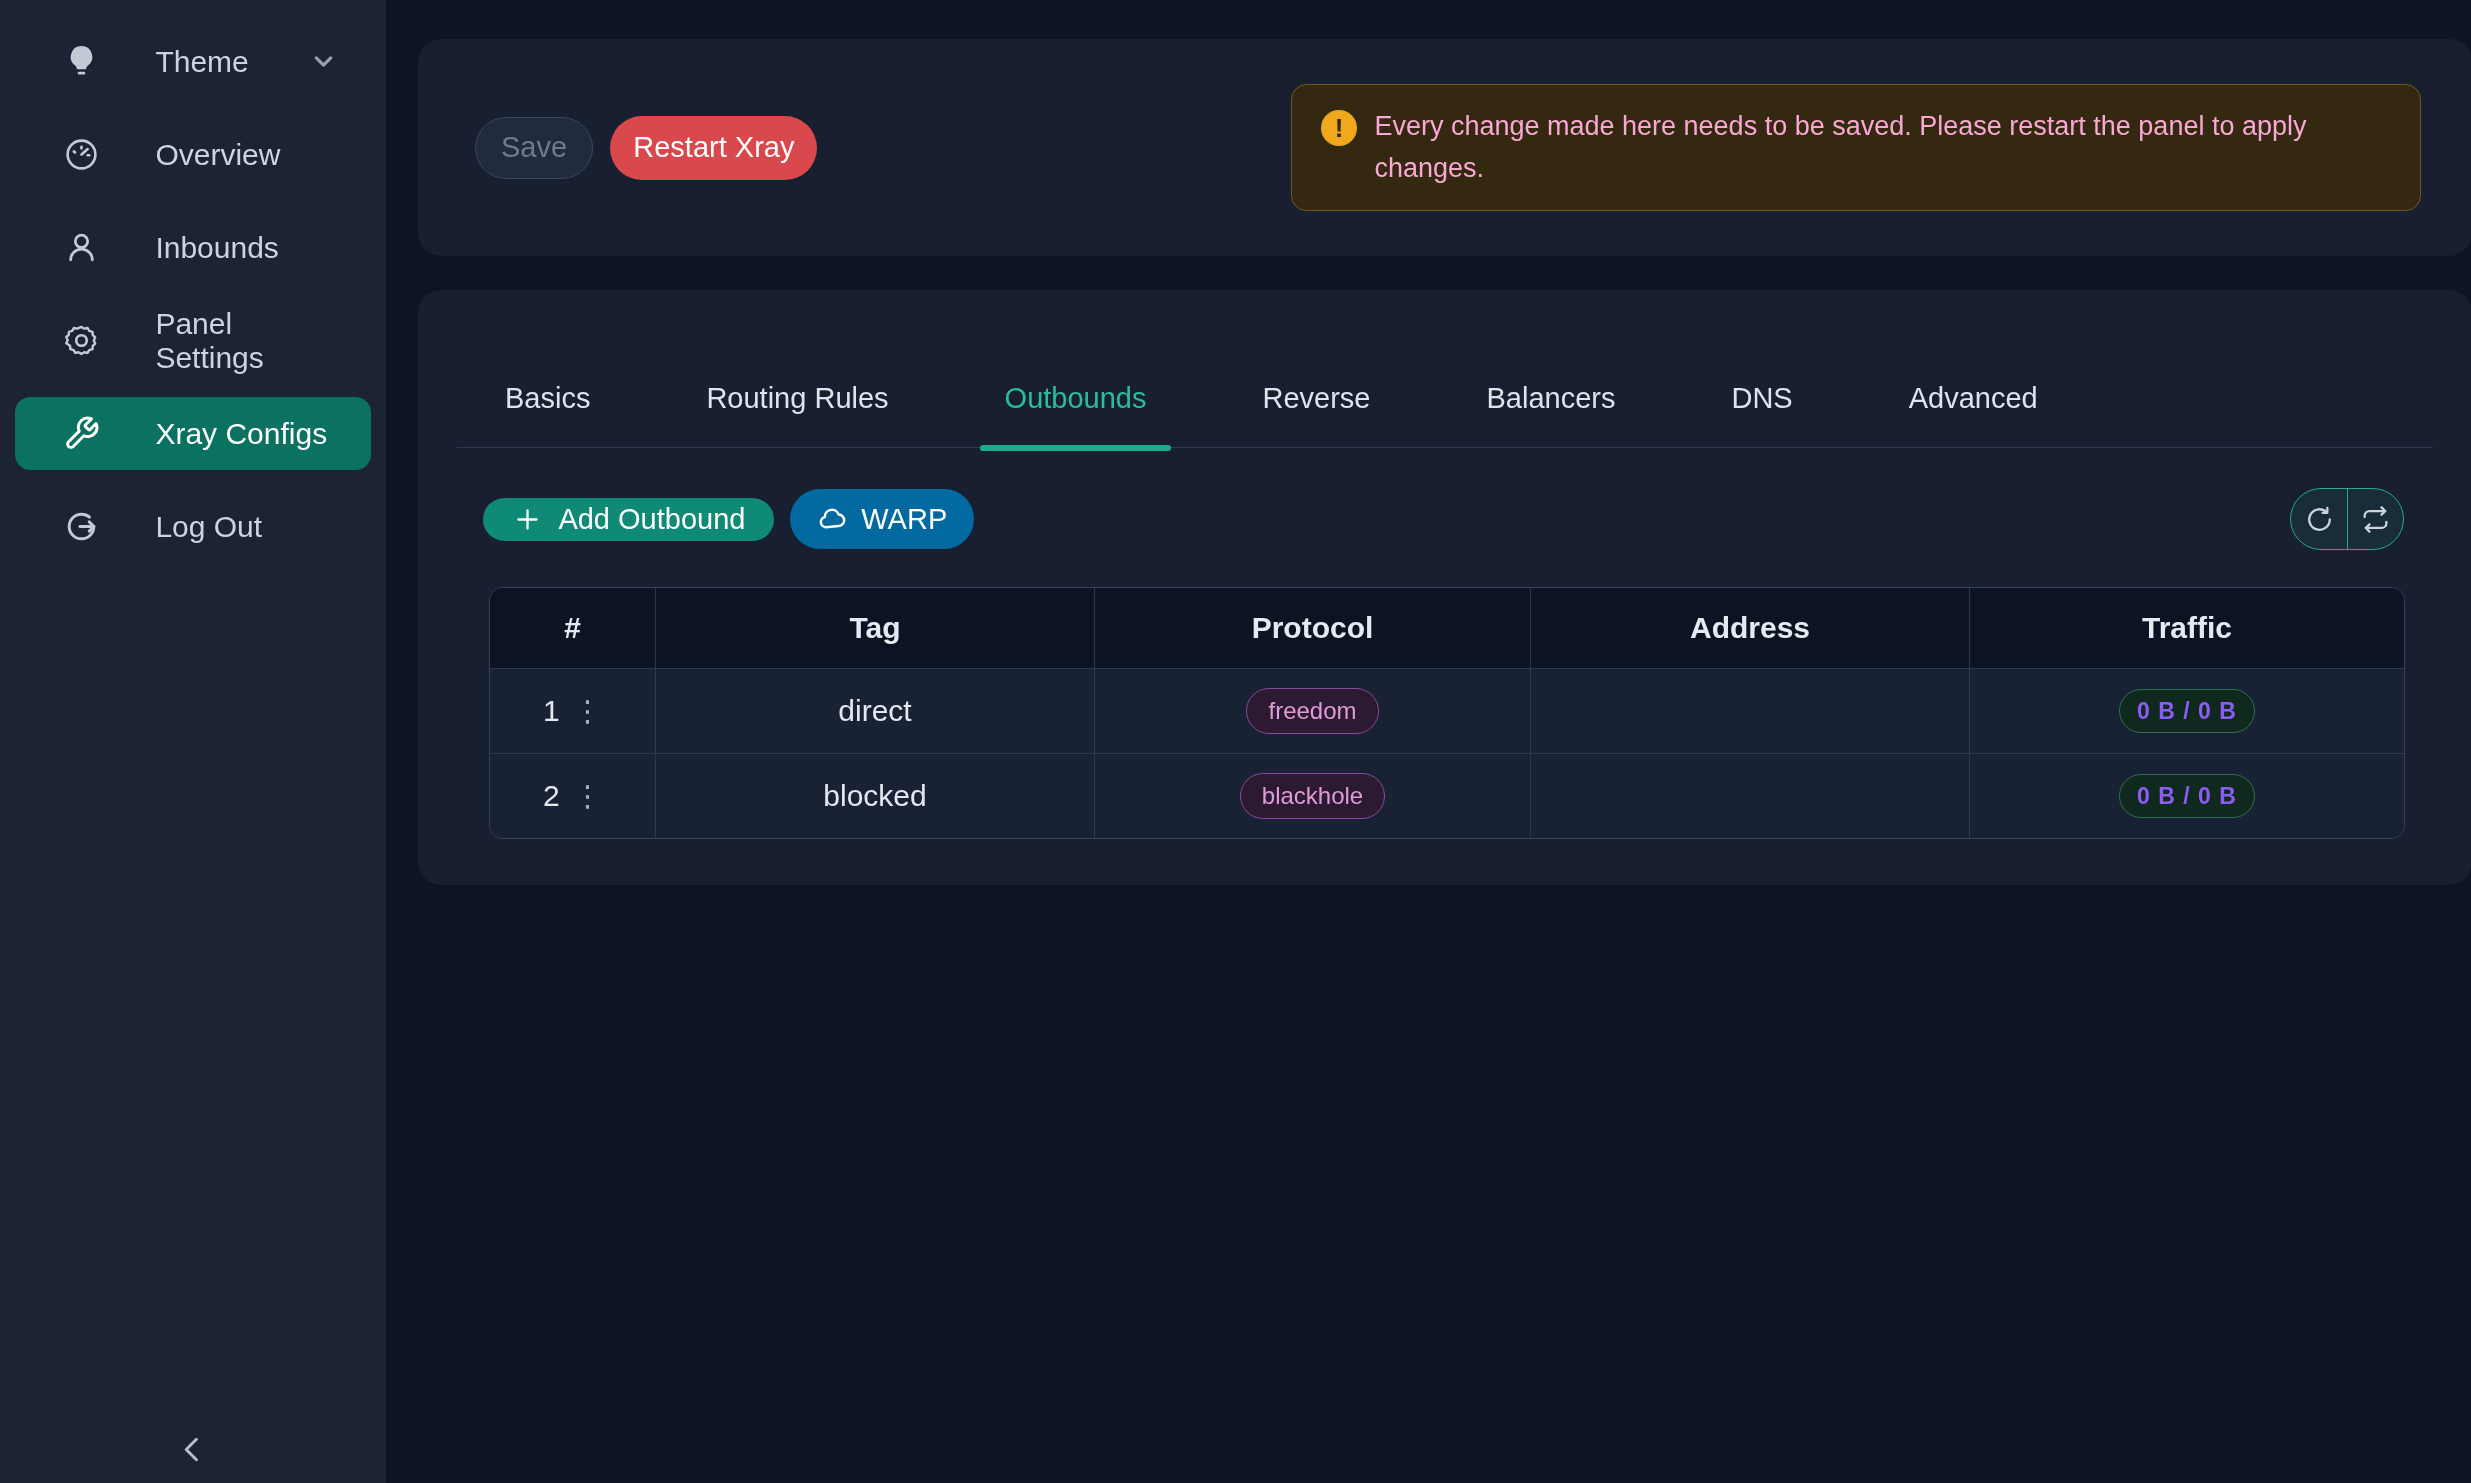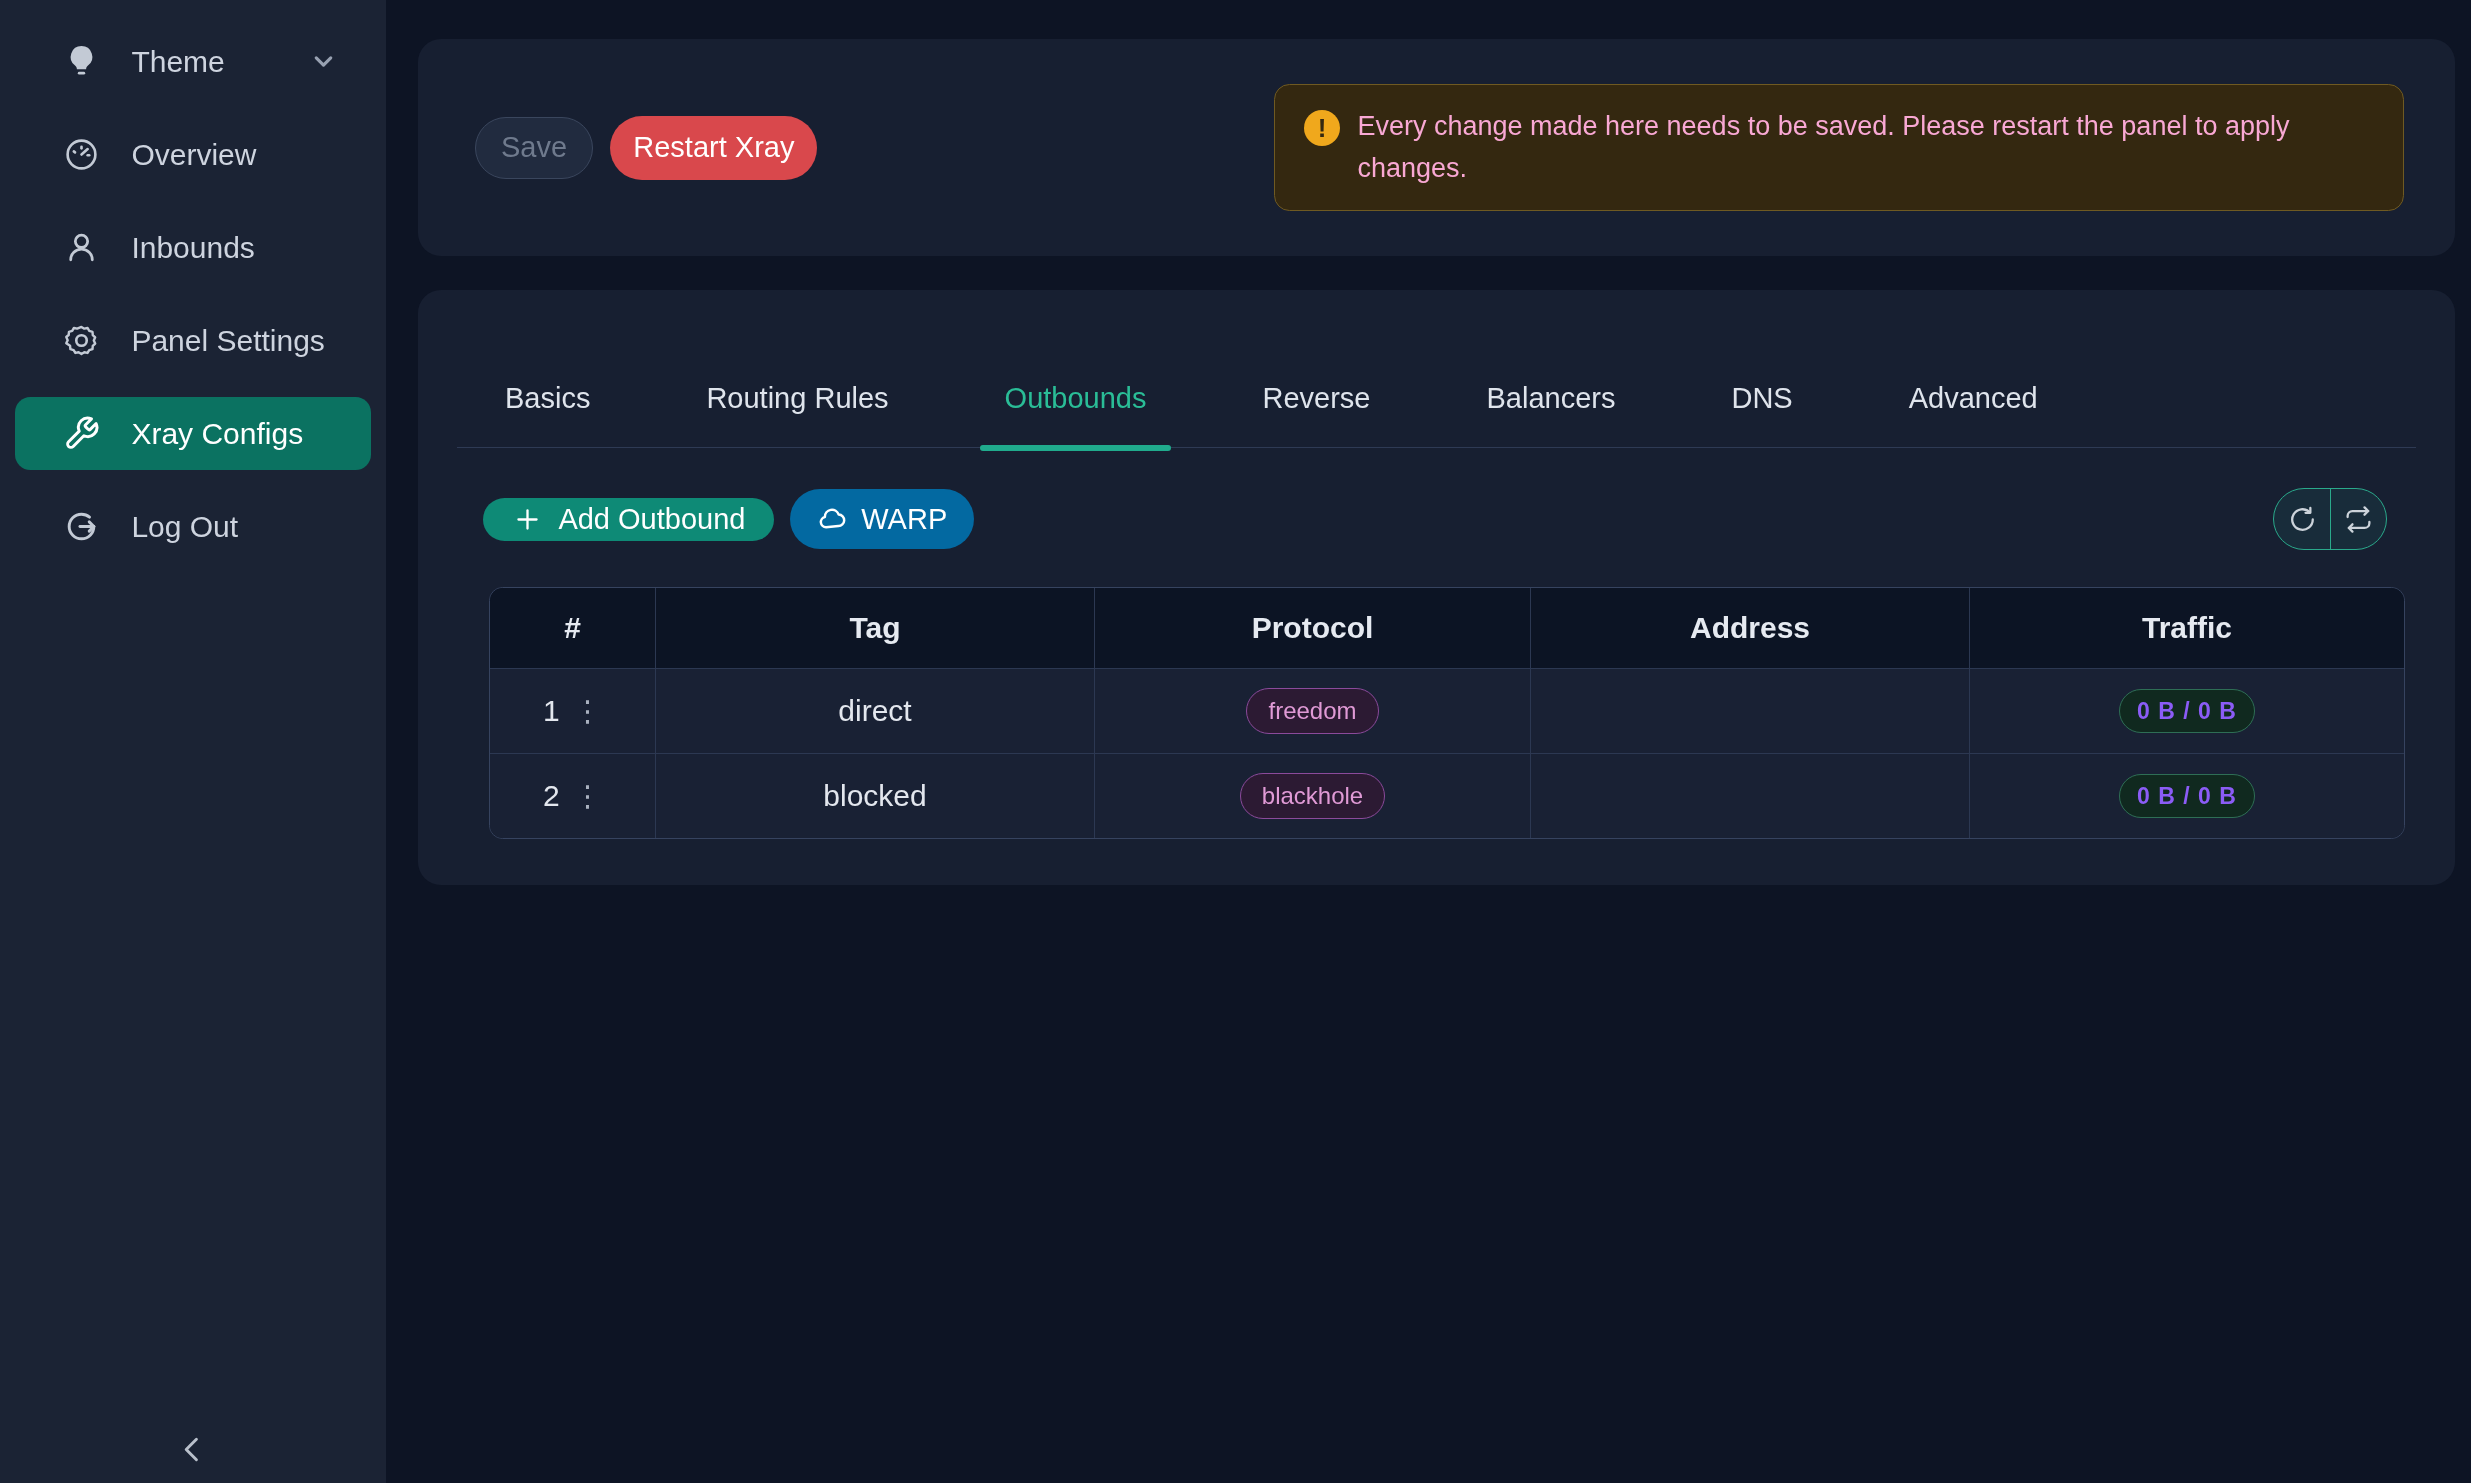--- a/index.html
+++ b/index.html
@@ -17,40 +17,41 @@
     background:#1b2334; position:relative;
     padding-top:25px;
   }
   .side-item {
     display:flex; align-items:center;
     height:73px; margin:0 15.4px 20px;
     padding:0 33px 0 48px;
     border-radius:15.4px;
     color:#ced4df; font-size:30px;
     cursor:pointer;
+    gap:24px;
   }
   .side-item .s-icon {
     width:37px; height:37px; margin-right:31px;
     display:flex; align-items:center; justify-content:center;
     color:#c3cad5; flex:none;
   }
   .side-item .s-icon svg { width:37px; height:37px; }
   .side-item.active { background:#0b7261; color:#ffffff; }
   .side-item.active .s-icon { color:#ffffff; }
   .side-chev { margin-left:auto; color:#98a1b1; display:flex; }
   .side-chev svg { width:29px; height:29px; }
   .collapse-btn {
     position:absolute; bottom:11.6px; left:0; width:100%;
     display:flex; justify-content:center;
     color:#b9c0cb; cursor:pointer; background:none; border:none;
   }
   .collapse-btn svg { width:35px; height:35px; }
 
   
-  .main { flex:1; padding:39px 17px 0 32px; }
+  .main { flex:1; padding:39px 0 0 32px; }
   .card { background:#171f31; border-radius:23px; }
 
   
   .card.topbar {
     height:217px; margin-bottom:34px;
     display:flex; align-items:center;
     padding:0 51px 0 57px;
   }
   .btn {
     border-radius:965px; font-family:inherit; font-size:29px;

